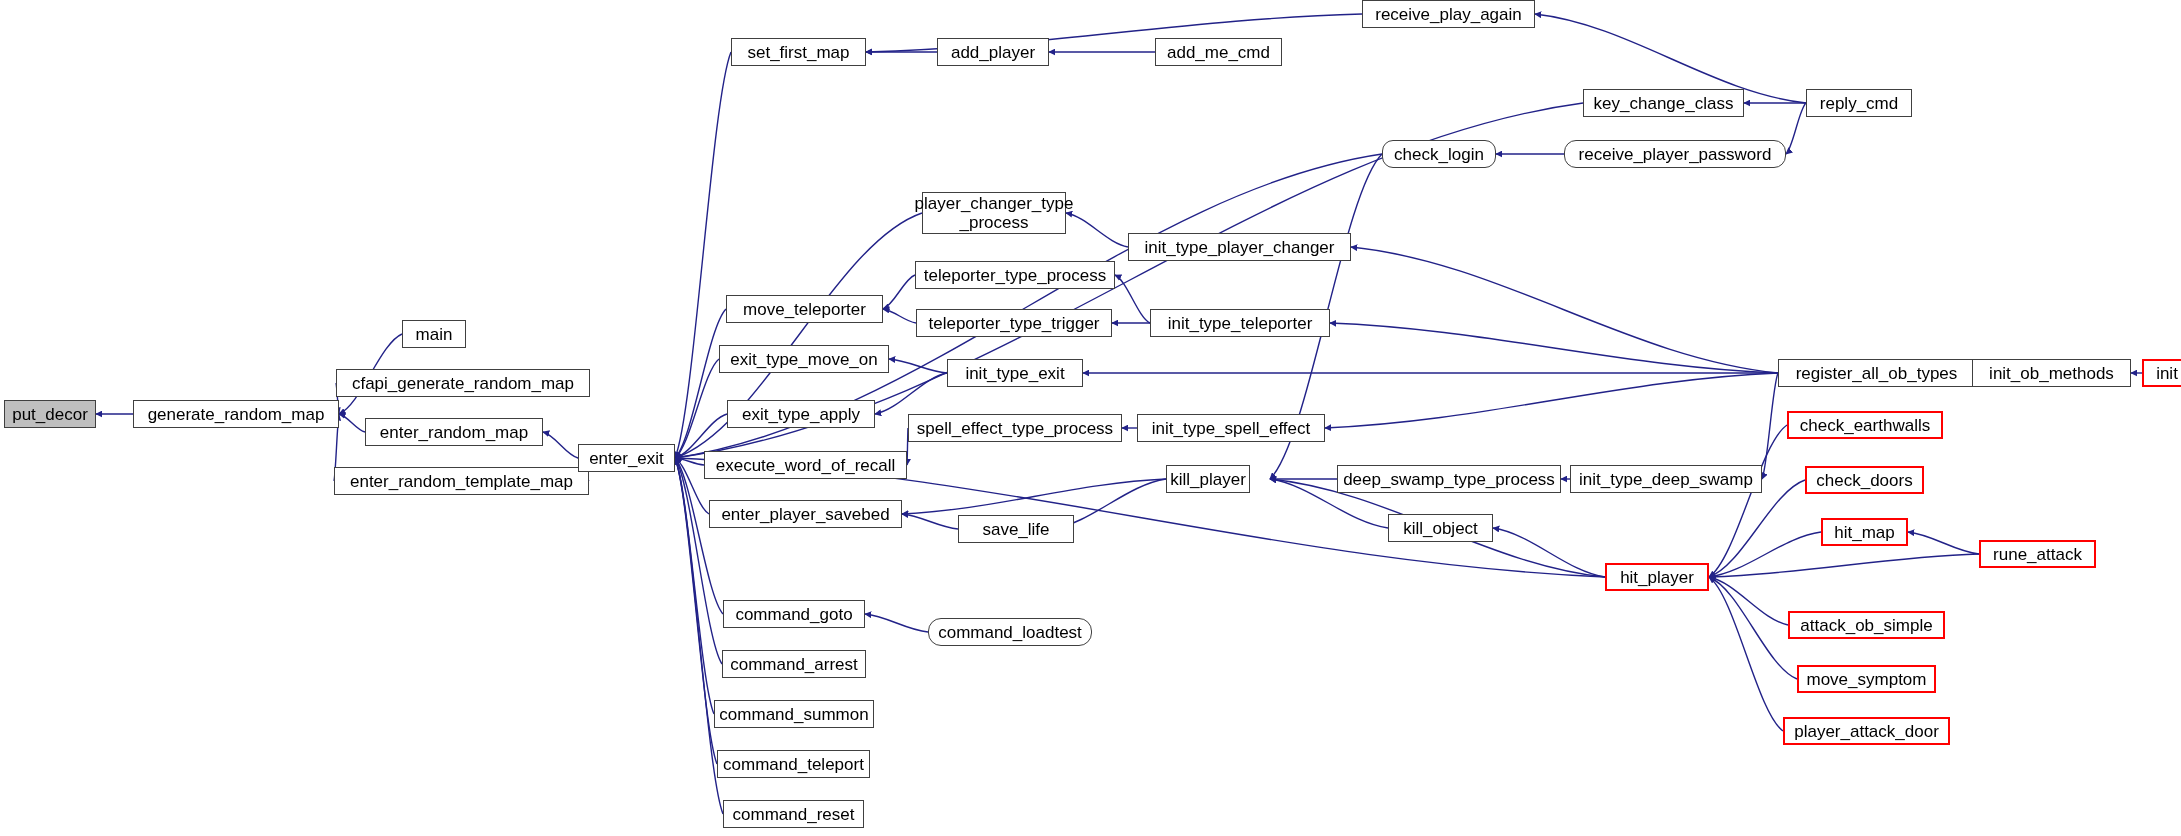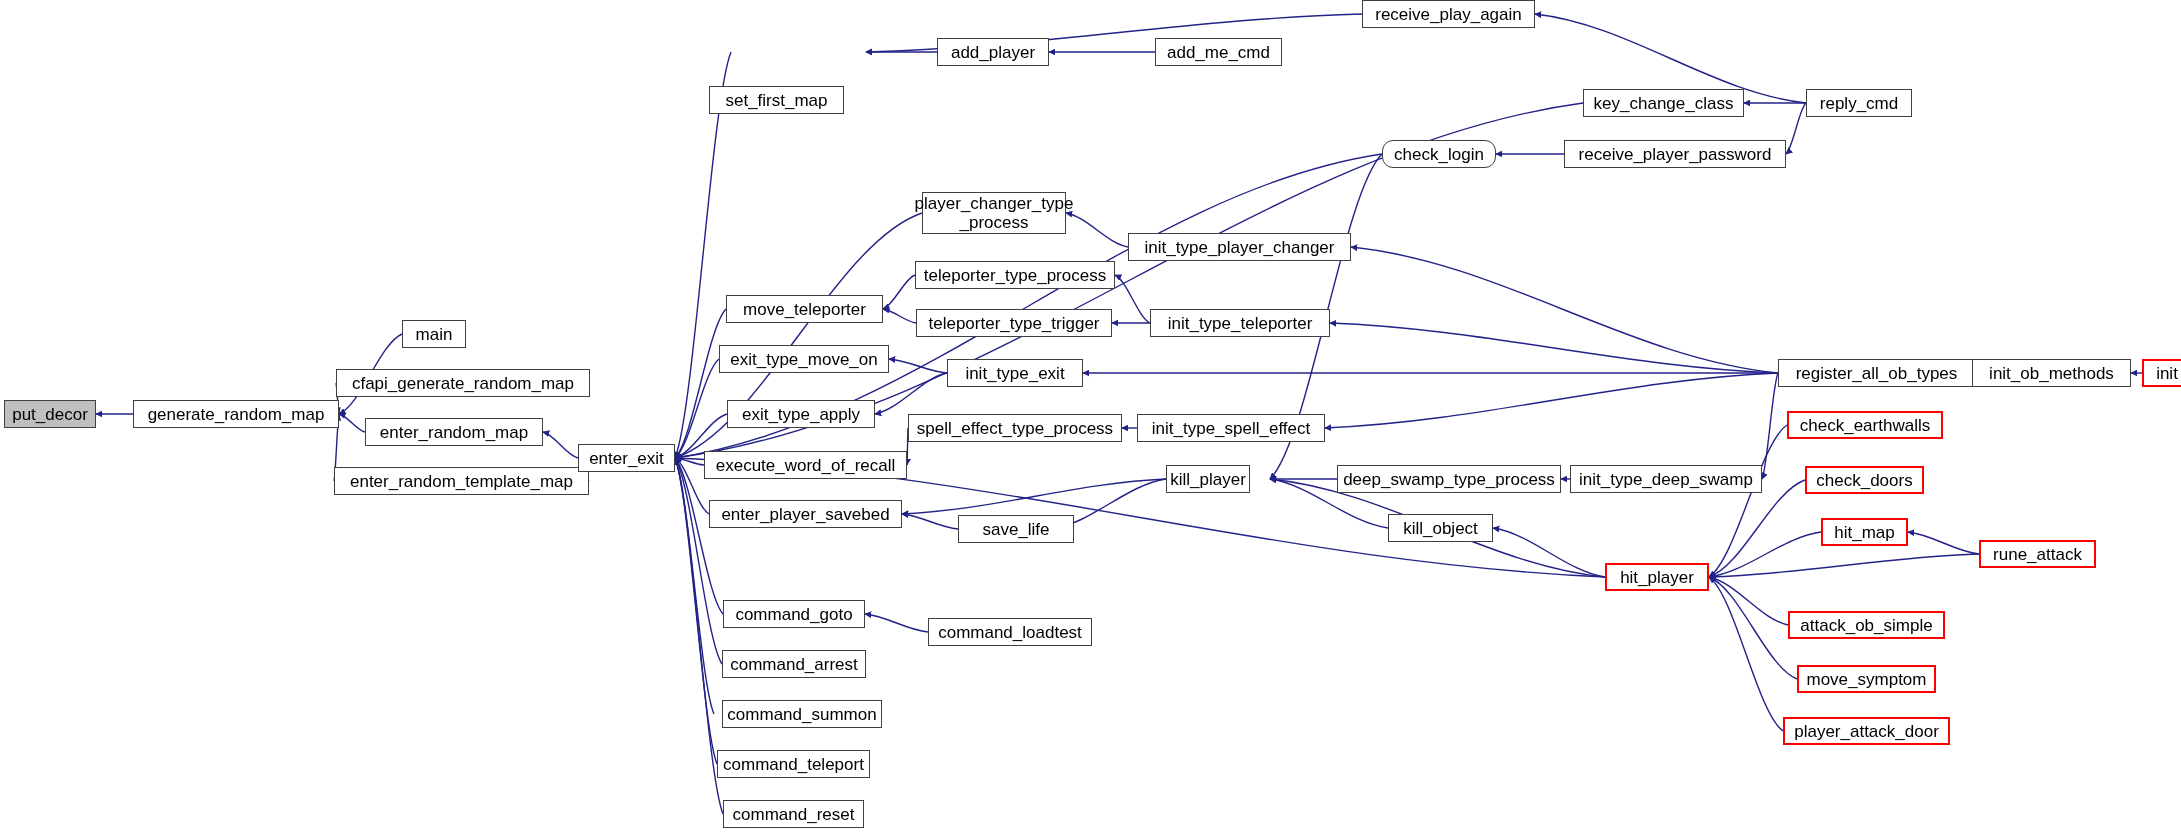--- a/index.html
+++ b/index.html
@@ -105,28 +105,28 @@
       <path d="M 717 764 C 702.3 727.28, 689.7 494.72, 675 458" fill="none" stroke="#222288" stroke-width="1.4" marker-end="url(#arrow)"></path>
       <path d="M 723 814 C 706.2 771.28, 691.8 500.72, 675 458" fill="none" stroke="#222288" stroke-width="1.4" marker-end="url(#arrow)"></path>
     </svg>
 <div class="node current" style="left: 4px; top: 400px; width: 92px; height: 28px;">put_decor</div>
     <div class="node" style="left: 133px; top: 400px; width: 206px; height: 28px;">generate_random_map</div>
     <div class="node" style="left: 402px; top: 320px; width: 64px; height: 28px;">main</div>
     <div class="node" style="left: 336px; top: 369px; width: 254px; height: 28px;">cfapi_generate_random_map</div>
     <div class="node" style="left: 365px; top: 418px; width: 178px; height: 28px;">enter_random_map</div>
     <div class="node" style="left: 334px; top: 467px; width: 255px; height: 28px;">enter_random_template_map</div>
     <div class="node" style="left: 578px; top: 444px; width: 97px; height: 28px;">enter_exit</div>
-    <div class="node" style="left: 709px; top: 38px; width: 135px; height: 28px; margin-top: 48px;">set_first_map</div>
+    <div class="node" style="left: 731px; top: 38px; width: 135px; height: 28px;">set_first_map</div>
     <div class="node" style="left: 937px; top: 38px; width: 112px; height: 28px;">add_player</div>
     <div class="node" style="left: 1155px; top: 38px; width: 127px; height: 28px;">add_me_cmd</div>
     <div class="node" style="left: 1362px; top: 0px; width: 173px; height: 28px;">receive_play_again</div>
     <div class="node" style="left: 1583px; top: 89px; width: 161px; height: 28px;">key_change_class</div>
     <div class="node" style="left: 1806px; top: 89px; width: 106px; height: 28px;">reply_cmd</div>
     <div class="node" style="left: 1382px; top: 140px; width: 114px; height: 28px; border-radius: 11px;">check_login</div>
-    <div class="node" style="left: 1564px; top: 140px; width: 222px; height: 28px;">receive_player_password</div>
+    <div class="node" style="left: 1564px; top: 140px; width: 222px; height: 28px; border-radius: 12px;">receive_player_password</div>
     <div class="node" style="left: 922px; top: 192px; width: 144px; height: 42px;">player_changer_type
 _process</div>
     <div class="node" style="left: 1128px; top: 233px; width: 223px; height: 28px;">init_type_player_changer</div>
     <div class="node" style="left: 915px; top: 261px; width: 200px; height: 28px;">teleporter_type_process</div>
     <div class="node" style="left: 726px; top: 295px; width: 157px; height: 28px;">move_teleporter</div>
     <div class="node" style="left: 916px; top: 309px; width: 196px; height: 28px;">teleporter_type_trigger</div>
     <div class="node" style="left: 1150px; top: 309px; width: 180px; height: 28px;">init_type_teleporter</div>
     <div class="node" style="left: 719px; top: 345px; width: 170px; height: 28px;">exit_type_move_on</div>
     <div class="node" style="left: 947px; top: 359px; width: 136px; height: 28px;">init_type_exit</div>
     <div class="node" style="left: 727px; top: 400px; width: 148px; height: 28px;">exit_type_apply</div>
@@ -144,18 +144,18 @@
     <div class="node" style="left: 1972px; top: 359px; width: 159px; height: 28px;">init_ob_methods</div>
     <div class="node red" style="left: 2142px; top: 359px; width: 50px; height: 28px;">init</div>
     <div class="node red" style="left: 1787px; top: 411px; width: 156px; height: 28px;">check_earthwalls</div>
     <div class="node red" style="left: 1805px; top: 466px; width: 119px; height: 28px;">check_doors</div>
     <div class="node red" style="left: 1821px; top: 518px; width: 87px; height: 28px;">hit_map</div>
     <div class="node red" style="left: 1979px; top: 540px; width: 117px; height: 28px;">rune_attack</div>
     <div class="node red" style="left: 1788px; top: 611px; width: 157px; height: 28px;">attack_ob_simple</div>
     <div class="node red" style="left: 1797px; top: 665px; width: 139px; height: 28px;">move_symptom</div>
     <div class="node red" style="left: 1783px; top: 717px; width: 167px; height: 28px;">player_attack_door</div>
     <div class="node" style="left: 723px; top: 600px; width: 142px; height: 28px;">command_goto</div>
-    <div class="node" style="left: 928px; top: 618px; width: 164px; height: 28px;">command_loadtest</div>
+    <div class="node" style="left: 928px; top: 618px; width: 164px; height: 28px; border-radius: 13px;">command_loadtest</div>
     <div class="node" style="left: 722px; top: 650px; width: 144px; height: 28px;">command_arrest</div>
-    <div class="node" style="left: 714px; top: 700px; width: 160px; height: 28px; margin-left: 8px;">command_summon</div>
+    <div class="node" style="left: 714px; top: 700px; width: 160px; height: 28px;">command_summon</div>
     <div class="node" style="left: 717px; top: 750px; width: 153px; height: 28px;">command_teleport</div>
     <div class="node" style="left: 723px; top: 800px; width: 141px; height: 28px;">command_reset</div>
   </div>
 
 </body></html>

